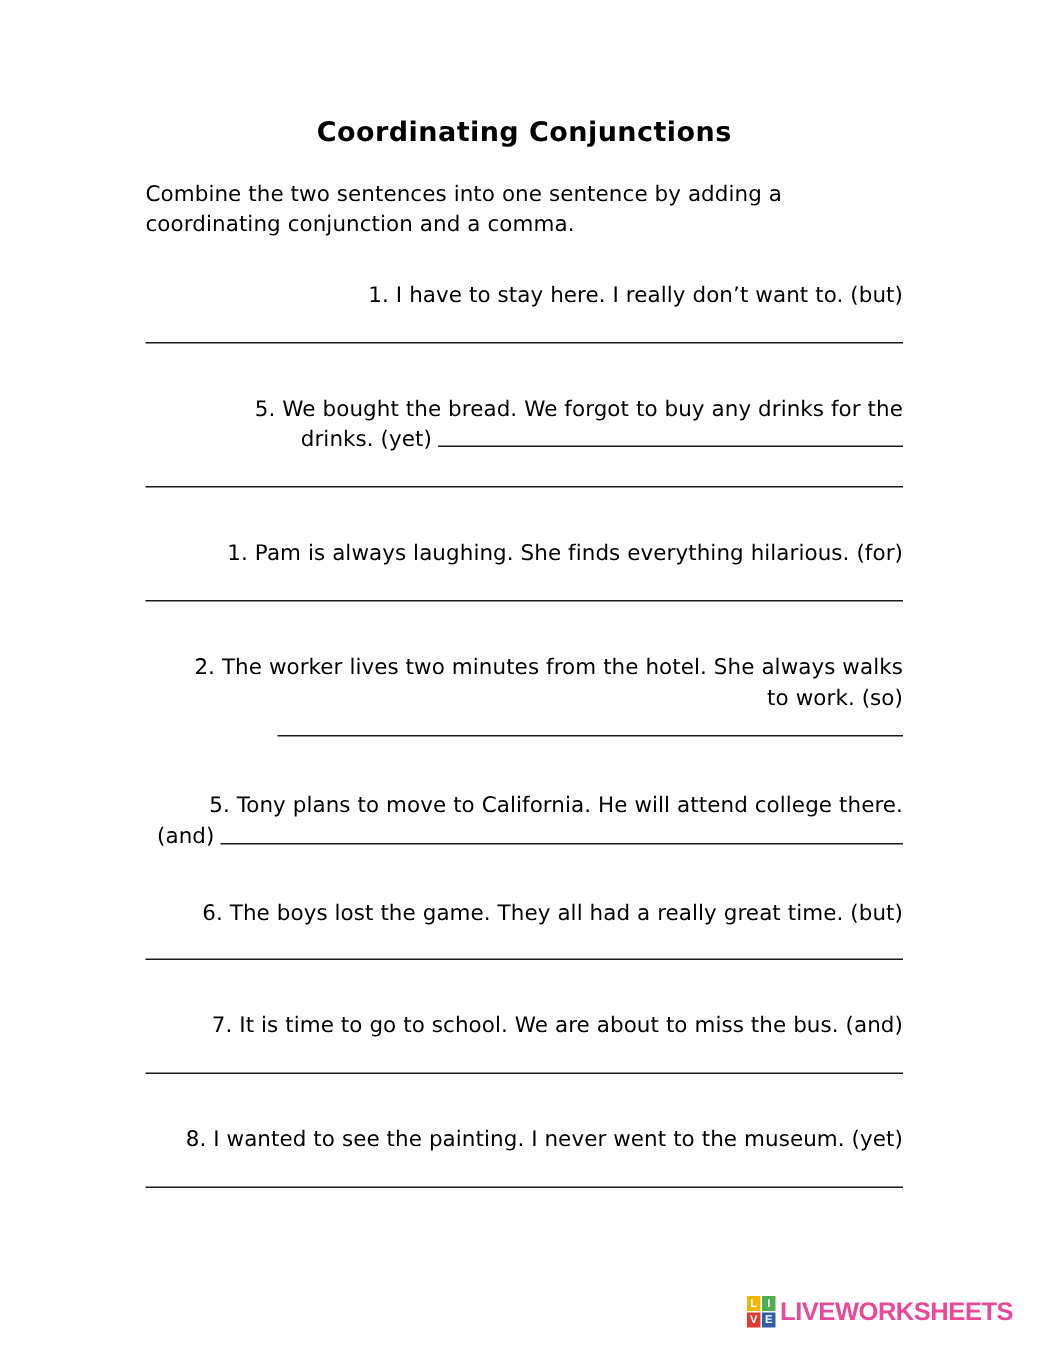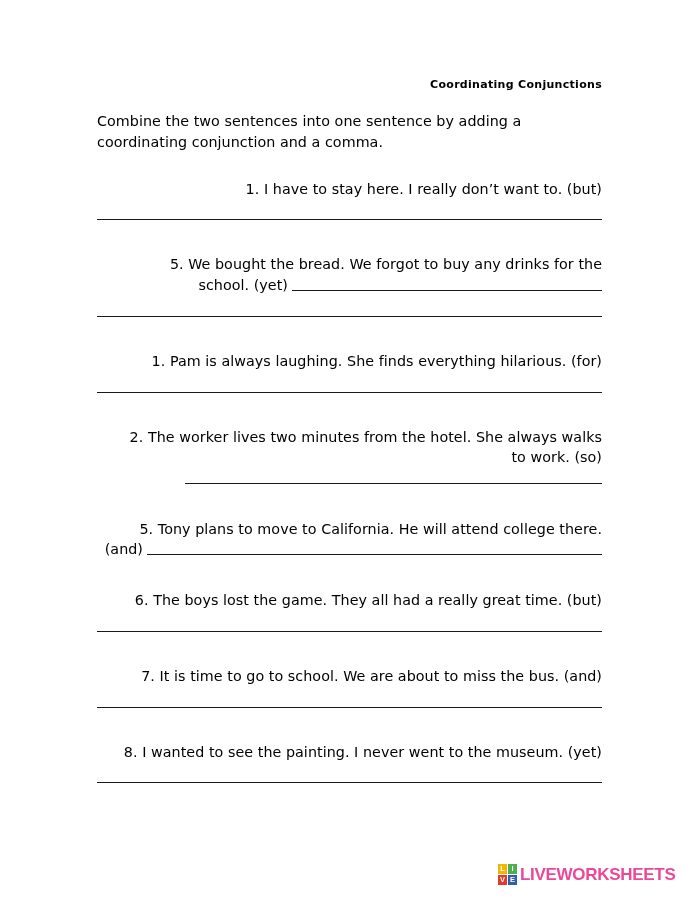--- a/index.html
+++ b/index.html
@@ -25,22 +25,22 @@
   }
 
   .content {
     position: absolute;
     left: 97px;
     top: 78px;
     width: 505px;
   }
 
   .worksheet-title {
-    text-align: right;
-    font-size: 11px;
+    text-align: center;
+    font-size: 18px;
     font-weight: bold;
     letter-spacing: 0.3px;
     margin: 0 0 20px 0;
     line-height: 1.2;
   }
 
   .instructions {
     font-size: 14.3px;
     line-height: 1.45;
     margin: 16px 0 26px 0;
@@ -136,21 +136,21 @@
     <p class="instructions">Combine the two sentences into one sentence by adding a coordinating conjunction and a comma.</p>
 
     <div class="item">
       <p class="item-text">1. I have to stay here. I really don’t want to.  (but)</p>
       <div class="answer-rule"></div>
     </div>
     <div class="item-spacer-1"></div>
 
     <div class="item">
       <p class="item-text">5. We bought the bread. We forgot to buy any drinks for the</p>
-      <p class="item-text"><span>school. (yet)</span><span class="inline-rule gap" style="width:310px"></span></p>
+      <p class="item-text"><span>drinks. (yet)</span><span class="inline-rule gap" style="width:310px"></span></p>
       <div class="answer-rule"></div>
     </div>
     <div class="item-spacer-1"></div>
 
     <div class="item">
       <p class="item-text">1. Pam is always laughing. She finds everything hilarious. (for)</p>
       <div class="answer-rule"></div>
     </div>
     <div class="item-spacer-1"></div>
 

